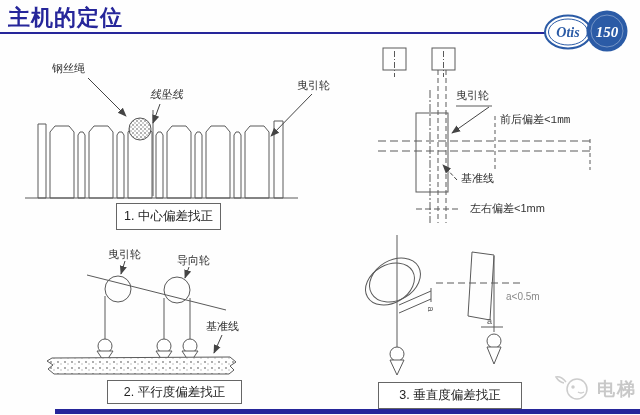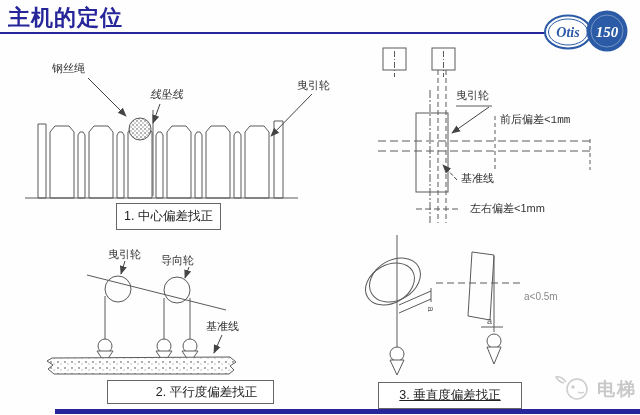--- a/index.html
+++ b/index.html
@@ -152,24 +152,24 @@
   <div class="lbl" style="left:150px;top:88px;font-style:italic;">线坠线</div>
   <div class="lbl" style="left:297px;top:79px;">曳引轮</div>
   <div class="cap" style="left:116px;top:203px;width:103px;height:25px;">1. 中心偏差找正</div>
 
   <div class="lbl" style="left:456px;top:89px;">曳引轮</div>
   <div class="lbl" style="left:500px;top:114px;font-family:Liberation Mono, monospace;">前后偏差&lt;1mm</div>
   <div class="lbl" style="left:461px;top:172px;">基准线</div>
   <div class="lbl" style="left:462px;top:202px;margin-left:8px;">左右偏差&lt;1mm</div>
 
   <div class="lbl" style="left:108px;top:248px;">曳引轮</div>
-  <div class="lbl" style="left:161px;top:254px;">导向轮</div>
+  <div class="lbl" style="left:177px;top:254px;">导向轮</div>
   <div class="lbl" style="left:206px;top:320px;">基准线</div>
-  <div class="cap" style="left:107px;top:380px;width:133px;height:22px;padding-left:32px;">2. 平行度偏差找正</div>
+  <div class="cap" style="left:107px;top:380px;width:133px;height:22px;">2. 平行度偏差找正</div>
 
-  <div class="tol" style="left:506px;top:291px;margin-left:18px;">a&lt;0.5m</div>
-  <div class="cap" style="left:378px;top:382px;width:142px;height:25px;text-decoration:underline;">3. 垂直度偏差找正</div>
+  <div class="tol" style="left:506px;top:291px;">a&lt;0.5m</div>
+  <div class="cap" style="left:378px;top:382px;width:142px;height:25px;">3. 垂直度偏差找正</div>
 
   <div class="wm-text">电梯</div>
 
   <div class="bottom-bar"></div>
 
 </div>
 
 </body></html>

